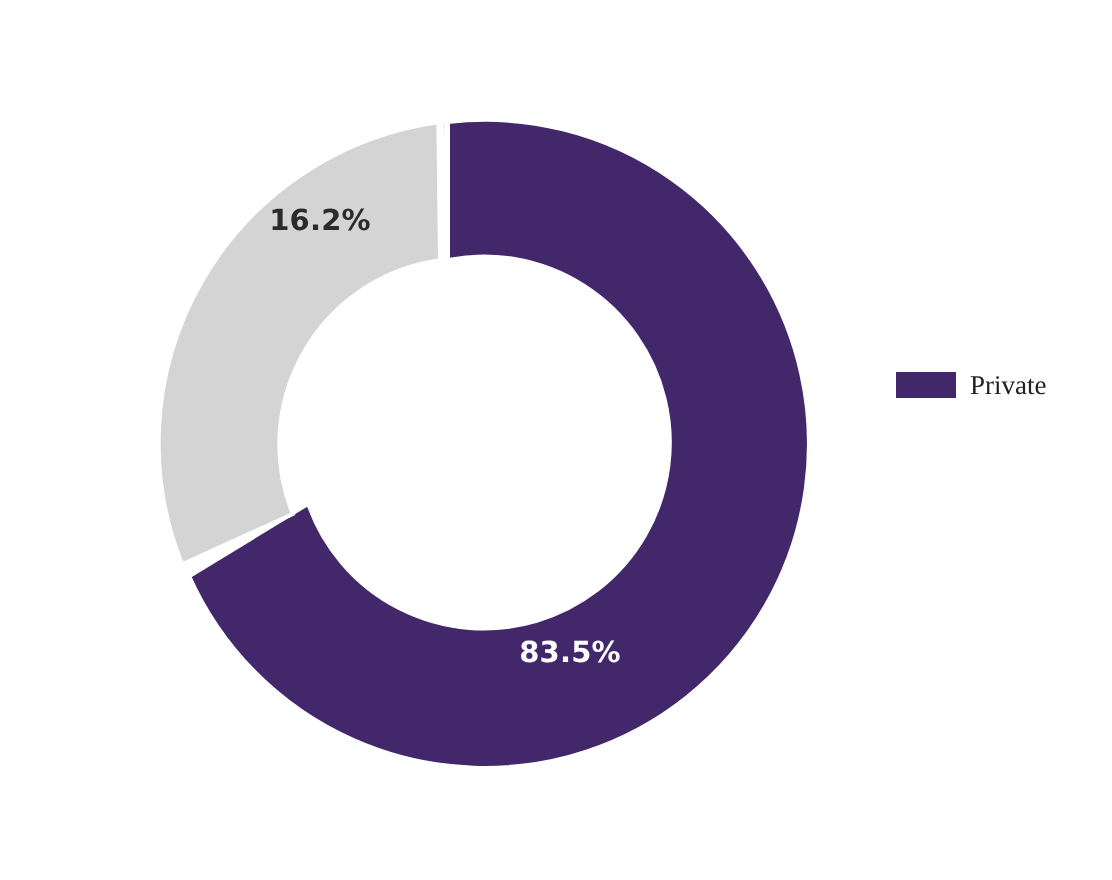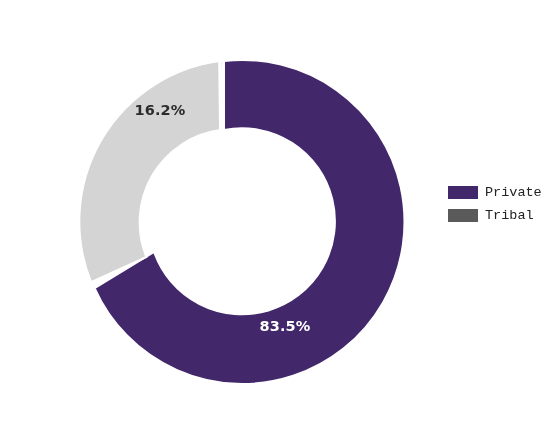--- a/index.html
+++ b/index.html
@@ -51,21 +51,21 @@
     height: 23px;
   }
   .legend-swatch {
     width: 30px;
     height: 13px;
     flex: 0 0 auto;
     border-radius: 0;
   }
   .legend-label {
     margin-left: 7px;
-    font-family: Liberation Mono, monospace;
+    font-family: Liberation Serif, serif;
     font-size: 13.5px;
     color: #222222;
     line-height: 1;
     white-space: nowrap;
   }
 </style>
 </head>
 <body style="background: rgb(255, 255, 255);">
 
 <div class="figure" style="background: rgb(255, 255, 255);">
@@ -96,19 +96,15 @@
       <text class="slice-label slice-label-light" x="285" y="331" text-anchor="middle" fill="#ffffff">83.5%</text>
       <text class="slice-label slice-label-dark" x="160" y="115" text-anchor="middle" fill="#2b2b2b">16.2%</text>
     </g>
   </svg>
 
   <div class="legend">
     <div class="legend-row">
       <span class="legend-swatch" style="background: rgb(66, 39, 107);"></span>
       <span class="legend-label">Private</span>
     </div>
-    <div class="legend-row">
-      <span class="legend-swatch" style="background: rgb(90, 90, 90);"></span>
-      <span class="legend-label">Tribal</span>
-    </div>
   </div>
 
 </div>
 
 </body></html>

